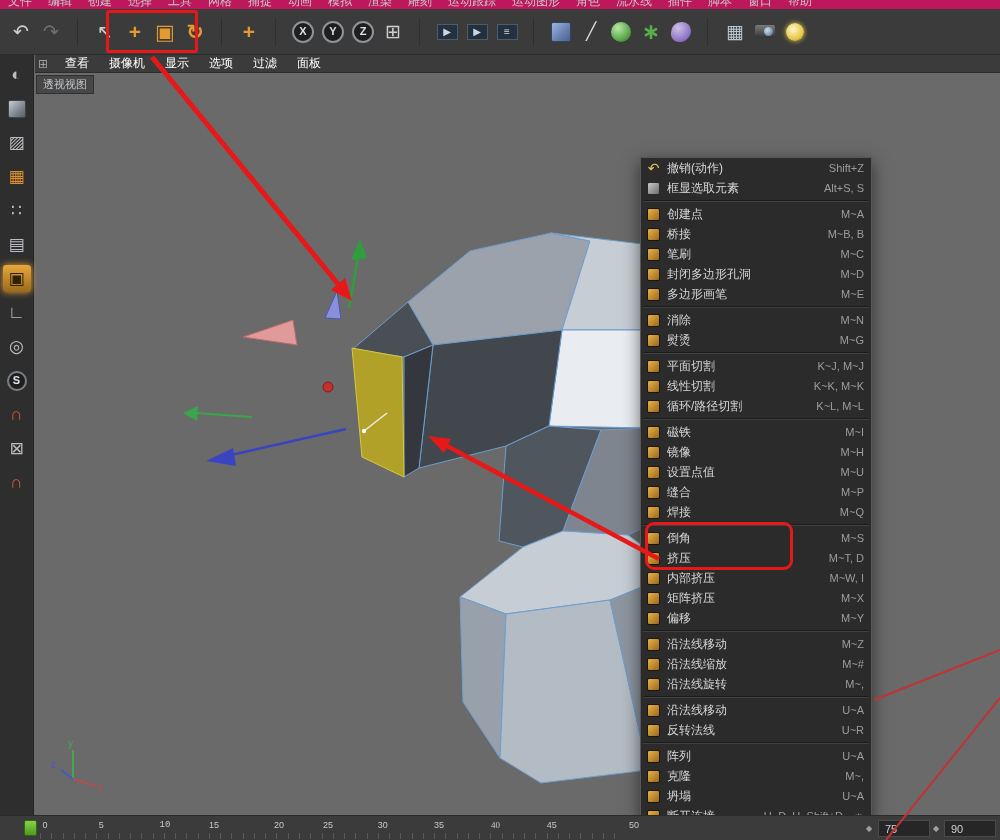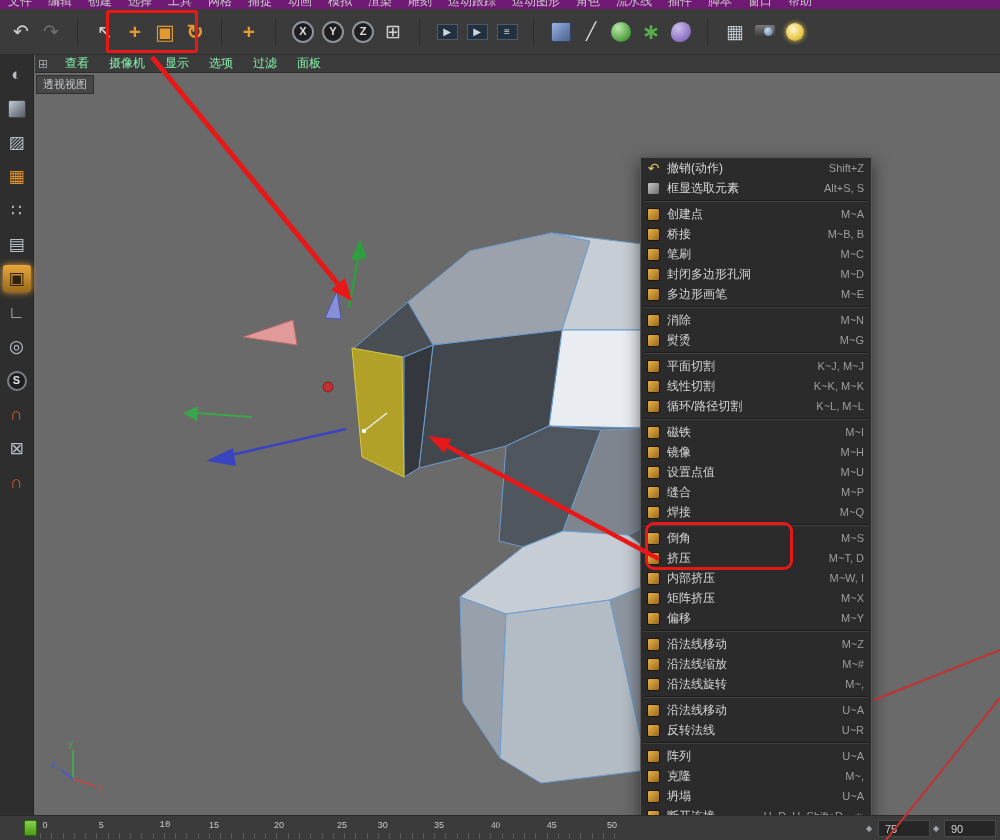--- a/index.html
+++ b/index.html
@@ -1,20 +1,20 @@
 <!DOCTYPE html>
 <html><head>
 <meta charset="utf-8">
 <style>
   *{margin:0;padding:0;box-sizing:border-box;font-family:"Liberation Sans","DejaVu Sans",sans-serif;}
   html,body{width:1000px;height:840px;overflow:hidden;background:#696969;}
   #app{position:relative;width:1000px;height:840px;}
 
   
-  .menubar{position:absolute;left:0;top:0;width:1000px;height:9px;background:#701a75;overflow:hidden;z-index:30;}
+  .menubar{position:absolute;left:0;top:0;width:1000px;height:9px;background:#be185d;overflow:hidden;z-index:30;}
   #menubar-inner{display:flex;gap:16px;padding-left:8px;margin-top:-7px;white-space:nowrap;}
   .mb-item{font-size:12px;color:#c8c8c8;}
 
   
   .toolbar{position:absolute;left:0;top:9px;width:1000px;height:46px;background:#3b3b3b;border-bottom:1px solid #2c2c2c;z-index:30;}
   #toolbar-tools{display:flex;align-items:center;height:100%;padding-left:6px;}
   .tool{width:30px;height:38px;display:flex;align-items:center;justify-content:center;border-radius:3px;cursor:pointer;}
   .tb-gap{width:12px;height:28px;border-right:1px solid #2f2f2f;margin-right:12px;}
   .tool-glyph{font-size:19px;color:#cfcfcf;line-height:1;display:flex;align-items:center;justify-content:center;}
   .t-dim .tool-glyph{color:#707070;}
@@ -27,21 +27,21 @@
   .t-gear .tool-glyph{color:#59b04a;font-size:22px;font-weight:bold;}
   .t-blob .tool-glyph{width:20px;height:20px;border-radius:55% 45% 60% 40%;background:radial-gradient(circle at 35% 30%,#cdbfe8,#8a6fc0 70%,#5c4390);}
   .t-grid .tool-glyph{color:#b9c1ca;font-size:19px;}
   .t-camera .tool-glyph{width:20px;height:13px;background:linear-gradient(#7a7a7a,#333);border-radius:2px;position:relative;}
   .t-camera .tool-glyph::after{content:"";position:absolute;right:2px;top:2px;width:9px;height:9px;border-radius:50%;background:radial-gradient(circle at 35% 35%,#cfe0ef,#4a6a8a);}
   .t-light .tool-glyph{width:18px;height:18px;border-radius:50%;background:radial-gradient(circle at 40% 35%,#fff7cf,#e8c84a 60%,#a8882a);box-shadow:0 0 5px #e8c84a;}
 
   
   .vpmenu{position:absolute;left:35px;top:55px;width:965px;height:18px;background:#3b3b3b;display:flex;align-items:center;border-bottom:1px solid #2c2c2c;z-index:30;}
   #vp-grid-icon{color:#9aa0a6;font-size:12px;margin:0 7px 0 3px;}
-  .vm-item{font-size:12px;color:#86efac;padding:0 10px;cursor:pointer;}
+  .vm-item{font-size:12px;color:#ffffff;padding:0 10px;cursor:pointer;}
 
   
   .sidebar{position:absolute;left:0;top:55px;width:34px;height:760px;background:#2e2e2e;border-right:1px solid #242424;display:flex;flex-direction:column;align-items:center;padding-top:6px;gap:7px;z-index:30;}
   .sb-tool{width:28px;height:27px;display:flex;align-items:center;justify-content:center;border-radius:3px;cursor:pointer;}
   .sb-glyph{font-size:17px;color:#b9bec4;line-height:1;display:flex;align-items:center;justify-content:center;}
   .sb-orange{color:#dd8f2c;}
   .sb-cube{width:18px;height:18px;background:linear-gradient(135deg,#c8cdd4,#7e858e 60%,#5a6068);border:1px solid #3e444b;border-radius:2px;font-size:0;}
   .sb-badge{width:20px;height:20px;border-radius:50%;background:#1e1e1e;border:2px solid #7a8088;color:#e0e4e8;font-size:11px;font-weight:bold;}
   .sb-magnet{color:#e05a2a;font-weight:bold;font-size:17px;}
   .sb-tool.active{background:linear-gradient(#e8a63c,#9a6a1a);box-shadow:0 0 7px #e8a63c;}
@@ -468,26 +468,26 @@
 
   <div class="timeline">
     <div class="tl-marker"></div>
     <div class="tl-ticklines"></div>
     <div id="tl-ticks">
         <span class="tl-tick" style="left: 45px;">0</span>
         <span class="tl-tick" style="left: 101.3px;">5</span>
         <span class="tl-tick" style="left: 165px; font-family: Liberation Mono, monospace;">10</span>
         <span class="tl-tick" style="left: 213.9px;">15</span>
         <span class="tl-tick" style="left: 279px;">20</span>
-        <span class="tl-tick" style="left: 342px;">25</span>
+        <span class="tl-tick" style="left: 328px;">25</span>
         <span class="tl-tick" style="left: 382.8px;">30</span>
         <span class="tl-tick" style="left: 439.1px;">35</span>
         <span class="tl-tick" style="left: 495.4px; font-family: Liberation Serif, serif;">40</span>
         <span class="tl-tick" style="left: 551.7px;">45</span>
-        <span class="tl-tick" style="left: 612px;">50</span>
+        <span class="tl-tick" style="left: 634px;">50</span>
       </div>
     <span class="tl-key-icon" style="left:866px;">◆</span>
     <div class="tl-field" id="tl-field-start">75</div>
     <span class="tl-key-icon" style="left:933px;">◆</span>
     <div class="tl-field" id="tl-field-end">90</div>
   </div>
 
 </div>
 
 </body></html>

